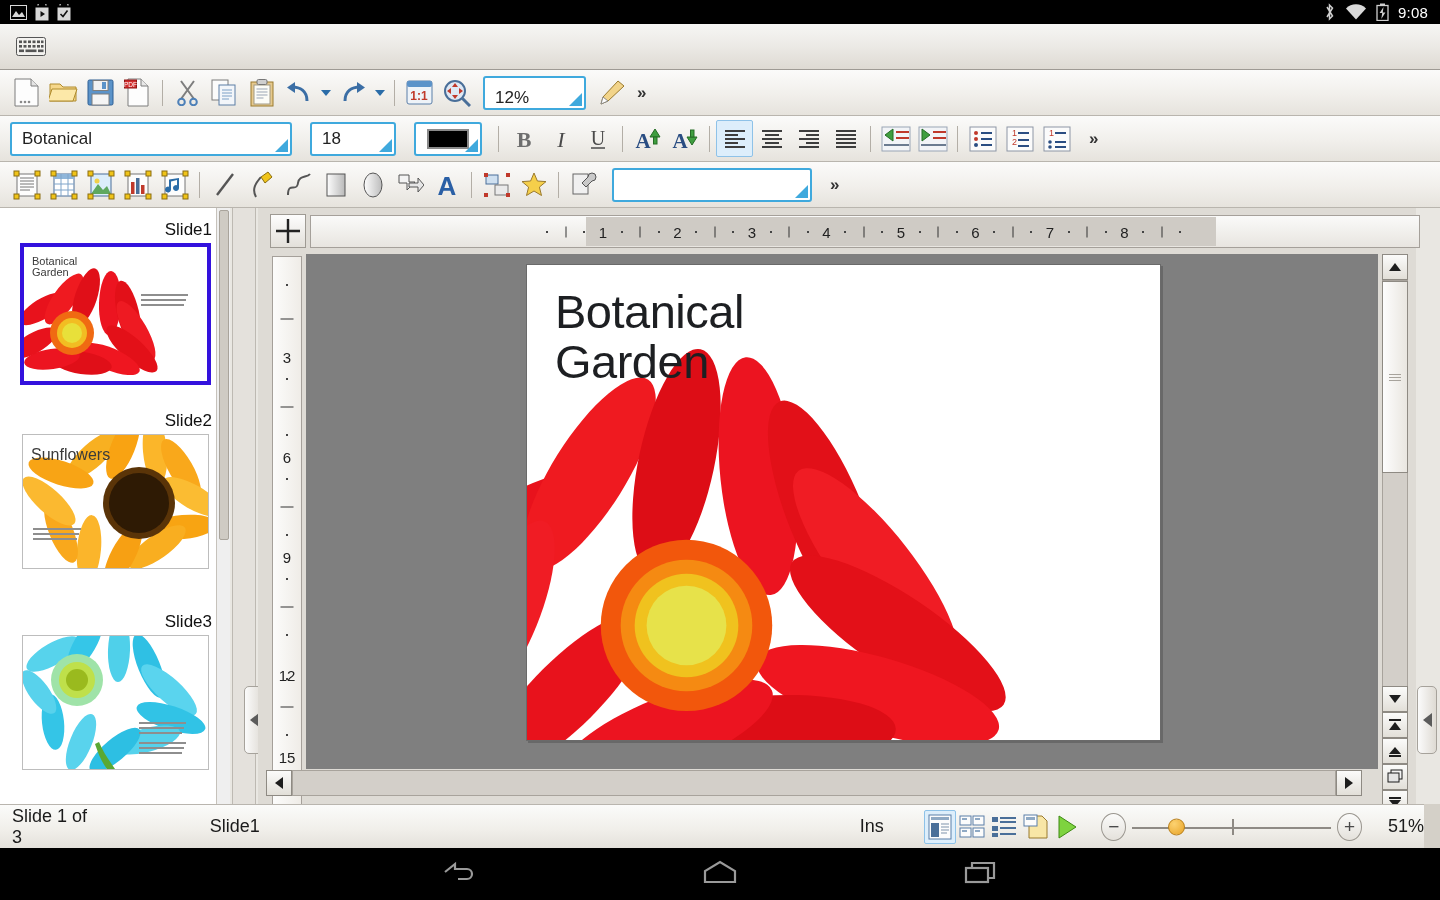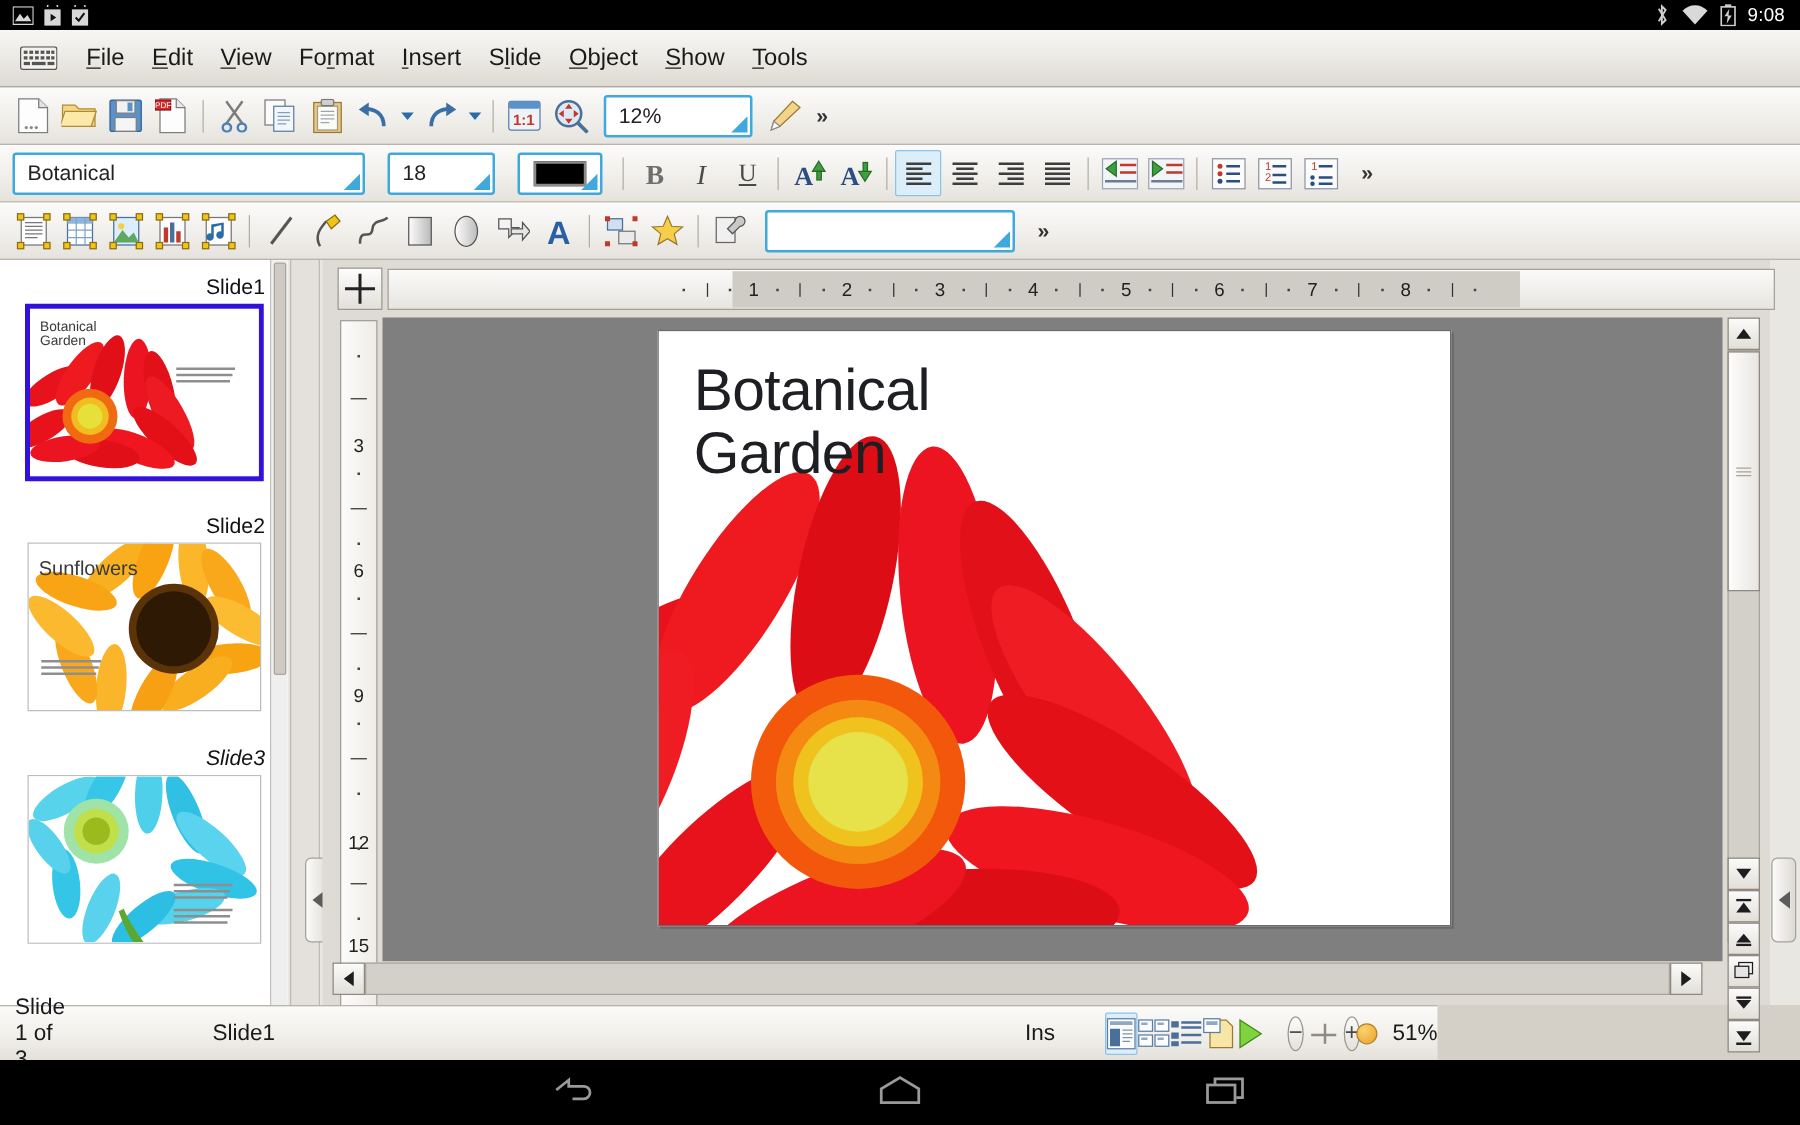--- a/index.html
+++ b/index.html
@@ -68,21 +68,21 @@
   }
   .combo span.val { font-size:17px; color:#222; padding-left:10px; }
   .combo .corner {
     position:absolute; right:2px; bottom:2px;
     width:0;height:0;border-left:13px solid transparent;border-bottom:13px solid #3fa9dd;
   }
   #fontname { width:282px; margin-left:10px; }
   #fontsize { width:86px; margin-left:18px; }
   #fontcolor { width:68px; margin-left:18px; justify-content:center; }
   #fontcolor .swatch { width:42px;height:20px;background:#000;border:2px solid #8a8a8a; }
-  #zoomfield { width:119px; margin-left:8px; }
+  #zoomfield { width:103px; margin-left:8px;align-items:flex-end; }
   #shapefield { width:200px; margin-left:10px; }
 
   
   .workarea { position:absolute; left:0; top:208px; width:1440px; height:596px; background:#e9e7e2; }
 
   
   .slidepanel {
     position:absolute; left:0; top:0; width:230px; height:596px;
     background:#ffffff; overflow:hidden;
   }
@@ -145,21 +145,21 @@
   .sb-track { position:absolute; left:0; right:0; background:#d3cfc9; border:1px solid #a8a39c; }
   .sb-btn { position:absolute; left:0; width:26px; height:26px; background:linear-gradient(180deg,#fbfbfa,#e2dfd8); border:1px solid #8e8a83; display:flex; align-items:center; justify-content:center; }
   .sb-thumb { position:absolute; left:0; width:26px; background:linear-gradient(90deg,#fdfdfd,#e9e6e0); border:1px solid #8e8a83; display:flex; align-items:center; justify-content:center; }
   .grip i { display:block; width:12px; height:1px; background:#a7a39c; margin:2px 0; }
   .hsb { position:absolute; left:8px; bottom:8px; width:1096px; height:26px; }
   .hsb-btn { position:absolute; top:0; width:26px; height:26px; background:linear-gradient(180deg,#fbfbfa,#e2dfd8); border:1px solid #8e8a83; display:flex; align-items:center; justify-content:center; }
   .hsb-track { position:absolute; top:0; height:26px; background:#d3cfc9; border:1px solid #a8a39c; }
 
   
   .statusbar {
-    position:absolute; left:0; top:804px; width:1150px; height:44px;
+    position:absolute; left:0; top:804px; width:1424px; height:44px;
     background:linear-gradient(180deg,#fbfbfa 0%,#f0eee9 60%,#e4e1db 100%);
     border-top:1px solid #b9b5ae;
     display:flex; align-items:center;
   }
   .st-text { font-size:18px; color:#1a1a1a; }
   .vbtn { width:36px; height:34px; display:flex; align-items:center; justify-content:center; }
   .vbtn.active { border:1px solid #8ec2e8; background:#ddeefb; border-radius:2px; }
   .zoom-slider { position:relative; width:238px; height:34px; display:flex; align-items:center; }
   .zs-line { position:absolute; left:6px; right:6px; top:50%; height:2px; background:#8e8a84; }
   .zs-mid { position:absolute; left:50%; top:9px; width:2px; height:16px; background:#8e8a84; }
@@ -225,31 +225,20 @@
             <rect x="7.5" y="8" width="3" height="2.6"></rect>
           <rect x="12" y="8" width="3" height="2.6"></rect>
             <rect x="16.5" y="8" width="3" height="2.6"></rect>
           <rect x="21" y="8" width="3" height="2.6"></rect>
             <rect x="25" y="8" width="2.5" height="2.6"></rect>
           <rect x="3" y="12.5" width="5" height="2.6"></rect>
             <rect x="9.5" y="12.5" width="11" height="2.6"></rect>
           <rect x="22" y="12.5" width="5.5" height="2.6"></rect>
         </g>
       </svg>
-    </div>
-    <div class="menu">
-      <div class="menu-item"><u>F</u>ile</div>
-      <div class="menu-item"><u>E</u>dit</div>
-      <div class="menu-item"><u>V</u>iew</div>
-      <div class="menu-item">Fo<u>r</u>mat</div>
-      <div class="menu-item"><u>I</u>nsert</div>
-      <div class="menu-item">S<u>l</u>ide</div>
-      <div class="menu-item"><u>O</u>bject</div>
-      <div class="menu-item"><u>S</u>how</div>
-      <div class="menu-item"><u>T</u>ools</div>
     </div>
   </div>
 
   <div class="toolbar" id="tb1">
     <div class="tb-pad"></div>
     <div class="tbtn">
       <svg width="27" height="29" viewBox="0 0 27 29">
         <path d="M2 1 h16 l7 7 v20 h-23 z" fill="#fdfdfd" stroke="#7c7c7c"></path>
         <path d="M18 1 v7 h7" fill="#e4e4e4" stroke="#7c7c7c"></path>
         <g fill="#8a8a8a">
@@ -711,21 +700,21 @@
               <g fill="#8e8e8e">
                 <rect x="10" y="93" width="48" height="2"></rect>
                   <rect x="10" y="98" width="46" height="2"></rect>
                   <rect x="10" y="103" width="44" height="2"></rect>
               </g>
             </svg>
           </div>
         </div>
       </div>
 
-      <div class="slide-entry" style="margin-top:28px;font-style:italic;">
+      <div class="slide-entry" style="margin-top:43px;">
         <div class="slide-label">Slide3</div>
         <div class="thumb">
           <div class="thumb-inner">
             <svg width="100%" height="100%" viewBox="0 0 185 133" preserveAspectRatio="none">
               <rect width="185" height="133" fill="#fff"></rect>
               <g>
                 <ellipse cx="30" cy="18" rx="30" ry="11" fill="#57d3ec" transform="rotate(-30 30 18)"></ellipse>
                 <ellipse cx="62" cy="8" rx="30" ry="11" fill="#35c6e8" transform="rotate(-60 62 8)"></ellipse>
                 <ellipse cx="96" cy="14" rx="32" ry="11" fill="#4fd0ea" transform="rotate(-88 96 14)"></ellipse>
                 <ellipse cx="126" cy="30" rx="34" ry="11" fill="#2fc0e4" transform="rotate(-112 126 30)"></ellipse>

